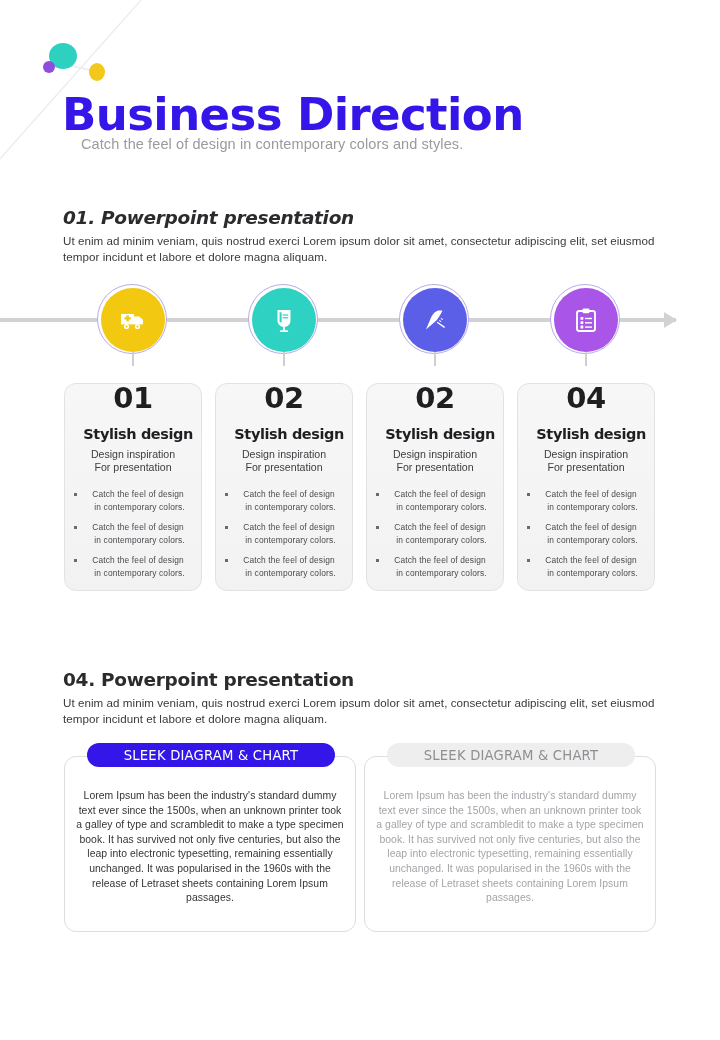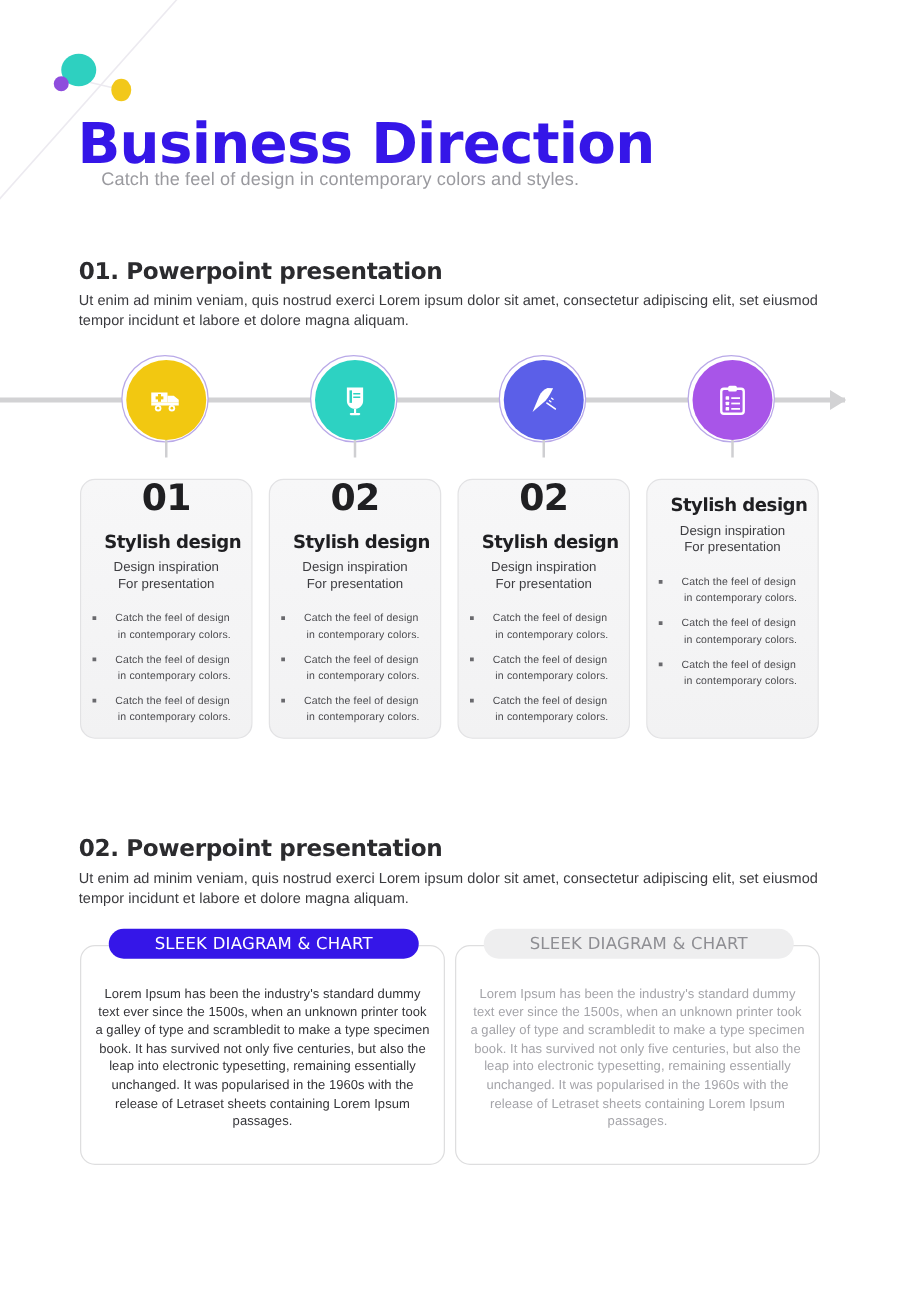--- a/index.html
+++ b/index.html
@@ -59,21 +59,21 @@
   }
   .section-body {
     position: absolute;
     left: 63px;
     width: 600px;
     font-size: 11.6px;
     line-height: 15.5px;
     color: #3a3a3e;
     letter-spacing: 0.05px;
   }
-  #sec1-heading { top: 207px; }
+  #sec1-heading { top: 207px; font-style: italic; }
   #sec1-body    { top: 233px; }
   #sec2-heading { top: 669px; }
   #sec2-body    { top: 695px; }
 
   
   .timeline-line {
     position: absolute;
     left: 0;
     top: 318px;
     width: 676px;
@@ -347,33 +347,34 @@
     <span>For presentation</span>
   </div>
   <ul class="card-list">
     <li><span>Catch  the  feel of  design</span><span class="l2">in contemporary  colors.</span></li>
     <li><span>Catch  the  feel of  design</span><span class="l2">in contemporary  colors.</span></li>
     <li><span>Catch  the  feel of  design</span><span class="l2">in contemporary  colors.</span></li>
   </ul>
 </div>
 
 <div class="card" style="left:517px">
+  <div class="card-num">04</div>
   <div class="card-title">Stylish design</div>
   <div class="card-sub">
     <span>Design inspiration</span><br>
     <span>For presentation</span>
   </div>
   <ul class="card-list">
     <li><span>Catch  the  feel of  design</span><span class="l2">in contemporary  colors.</span></li>
     <li><span>Catch  the  feel of  design</span><span class="l2">in contemporary  colors.</span></li>
     <li><span>Catch  the  feel of  design</span><span class="l2">in contemporary  colors.</span></li>
   </ul>
 </div>
 
-<div id="sec2-heading" class="section-heading">02. Powerpoint presentation</div>
+<div id="sec2-heading" class="section-heading">04. Powerpoint presentation</div>
 <div id="sec2-body" class="section-body">Ut enim ad minim veniam, quis nostrud exerci Lorem ipsum dolor sit amet, consectetur adipiscing elit, set eiusmod tempor incidunt et labore et dolore magna aliquam.</div>
 
 <div id="dbox-left" class="dbox">
   <div class="dbox-banner active">SLEEK DIAGRAM &amp; CHART</div>
   <div class="dbox-text active">Lorem Ipsum has been the industry's standard dummy text ever since the 1500s, when an unknown printer took a galley of type and scrambledit to make a type specimen book. It has survived not only five centuries, but also the leap into electronic typesetting, remaining essentially unchanged. It was popularised in the 1960s with the release of Letraset sheets containing Lorem Ipsum passages.</div>
 </div>
 
 <div id="dbox-right" class="dbox">
   <div class="dbox-banner muted">SLEEK DIAGRAM &amp; CHART</div>
   <div class="dbox-text muted">Lorem Ipsum has been the industry's standard dummy text ever since the 1500s, when an unknown printer took a galley of type and scrambledit to make a type specimen book. It has survived not only five centuries, but also the leap into electronic typesetting, remaining essentially unchanged. It was popularised in the 1960s with the release of Letraset sheets containing Lorem Ipsum passages.</div>

